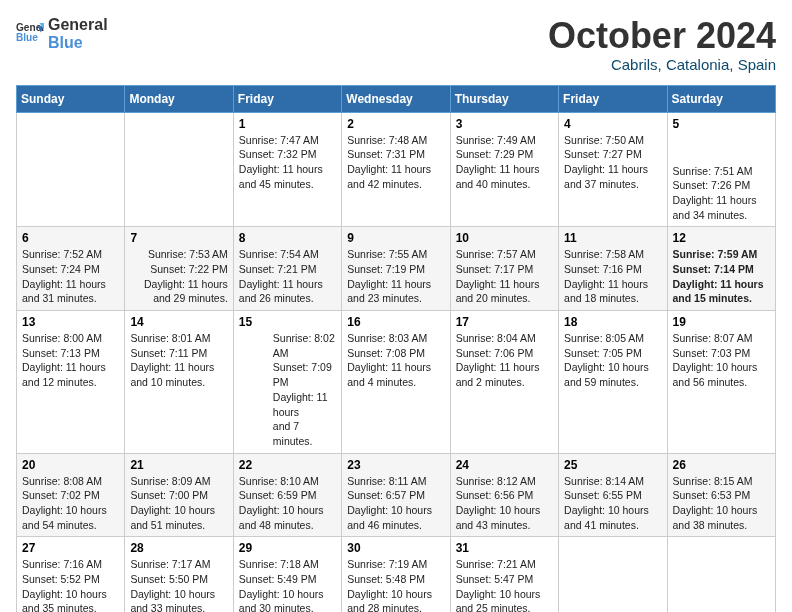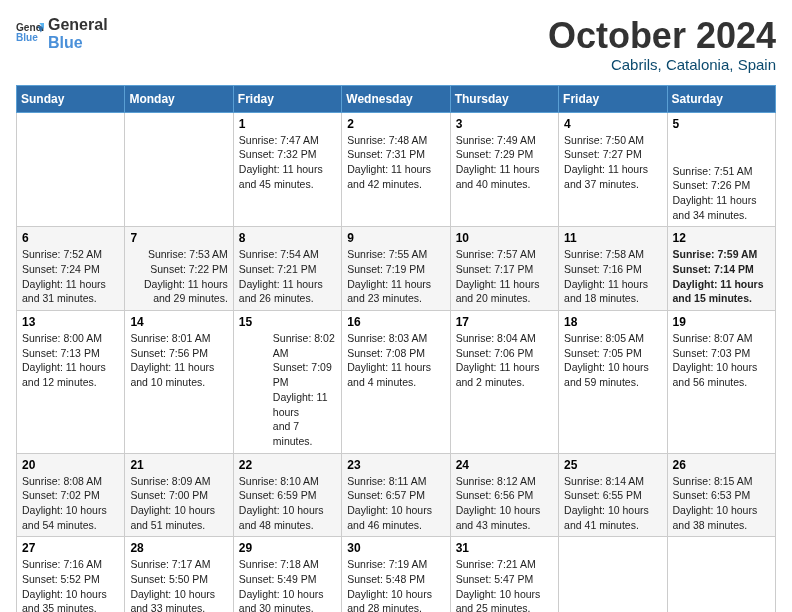--- a/index.html
+++ b/index.html
@@ -201,21 +201,21 @@
         <td>
           <span class="day-num">13</span>
           <div class="day-info" style="white-space: pre-line;">Sunrise: 8:00 AM
 Sunset: 7:13 PM
 Daylight: 11 hours
 and 12 minutes.</div>
         </td>
         <td>
           <span class="day-num">14</span>
           <div class="day-info" style="white-space: pre-line;">Sunrise: 8:01 AM
-Sunset: 7:56 PM
+Sunset: 7:11 PM
 Daylight: 11 hours
 and 10 minutes.</div>
         </td>
         <td>
           <span class="day-num">15</span>
           <div class="day-info" style="white-space: pre-line; margin-left: 34px;">Sunrise: 8:02 AM
 Sunset: 7:09 PM
 Daylight: 11 hours
 and 7 minutes.</div>
         </td>

